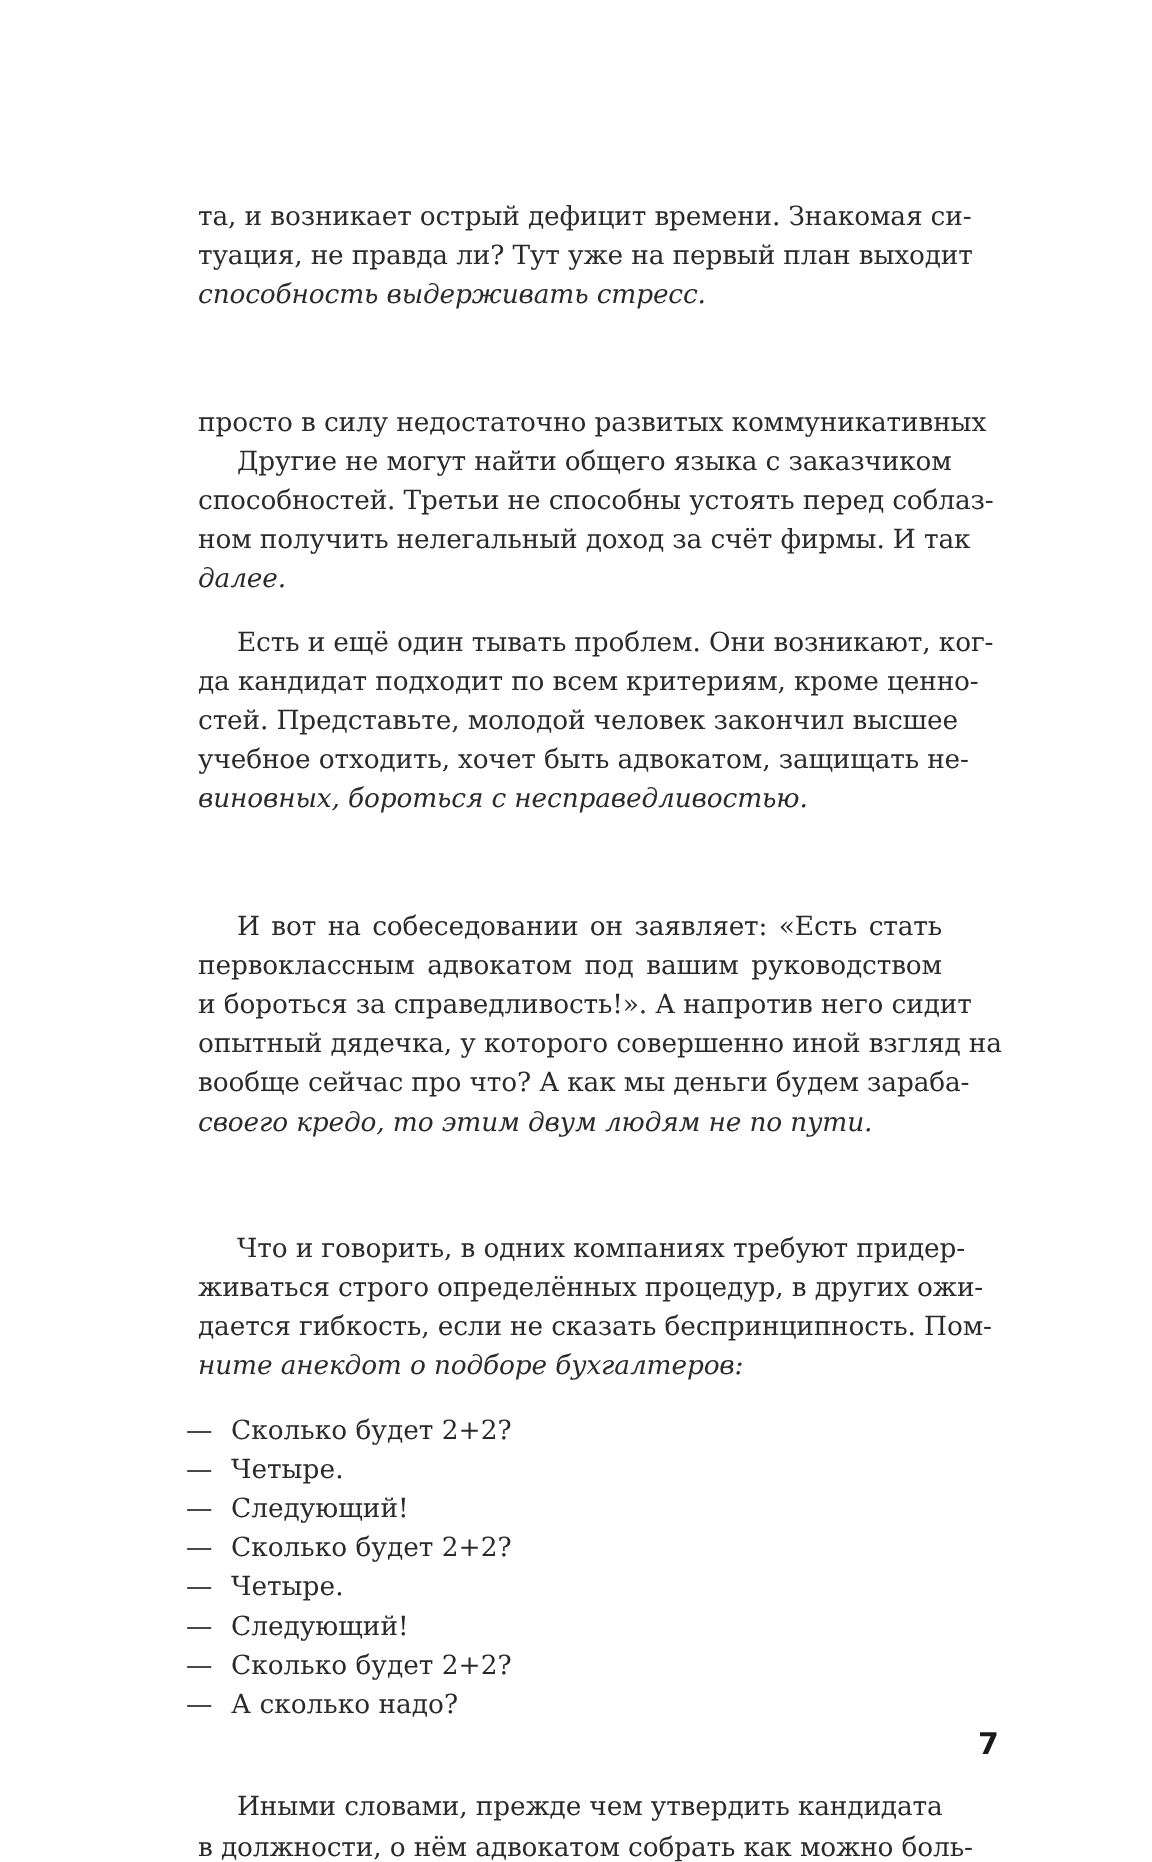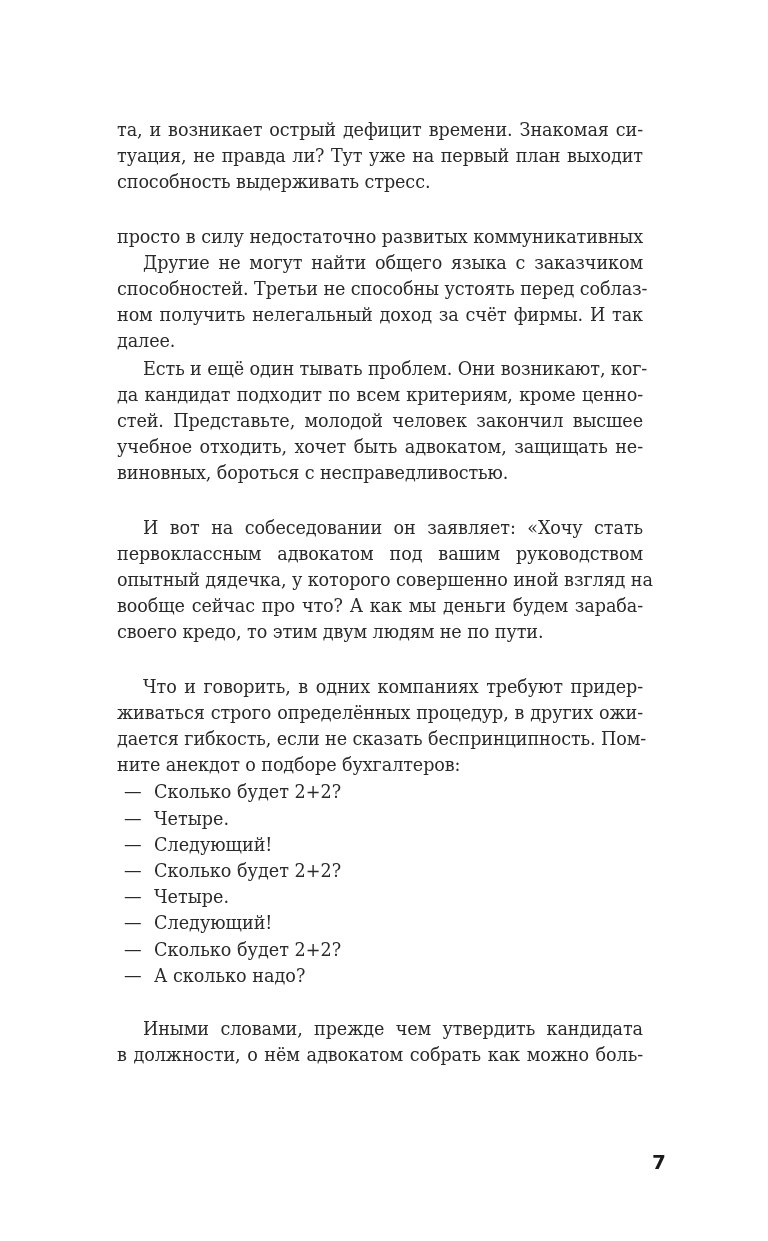--- a/index.html
+++ b/index.html
@@ -18,32 +18,33 @@
     .page {
       position: absolute;
       left: 116px;
       top: 116px;
       width: 528px;
     }
     .para {
       font-size: 17.6px;
       line-height: 26.2px;
       text-align: justify;
-      margin: 1px;
+      margin: 16px;
       letter-spacing: -0.1px;
       word-spacing: 0px;
     }
     .para .line {
       display: block;
       text-align: justify;
       text-align-last: justify;
       white-space: nowrap;
     }
     .para .line.last {
       text-align-last: left;
+      font-style: italic;
     }
     .para .line.indent {
       text-indent: 26px;
     }
     .gap {
       height: 26px;
     }
     .dialogue {
       margin: 0;
       padding: 0;
@@ -94,22 +95,23 @@
     <span class="line indent">Есть и ещё один тывать проблем. Они возникают, ког-</span>
     <span class="line">да кандидат подходит по всем критериям, кроме ценно-</span>
     <span class="line">стей. Представьте, молодой человек закончил высшее</span>
     <span class="line">учебное отходить, хочет быть адвокатом, защищать не-</span>
     <span class="line last">виновных, бороться с несправедливостью.</span>
   </p>
 
   <div class="gap"></div>
 
   <p class="para">
-    <span class="line indent">И вот на собеседовании он заявляет: «Хочу стать</span>
+    <span class="line indent">И вот на собеседовании он заявляет: «Есть стать</span>
     <span class="line">первоклассным адвокатом под вашим руководством</span>
+    <span class="line">и бороться за справедливость!». А напротив него сидит</span>
     <span class="line">опытный дядечка, у которого совершенно иной взгляд на</span>
     <span class="line">вообще сейчас про что? А как мы деньги будем зараба-</span>
     <span class="line last">своего кредо, то этим двум людям не по пути.</span>
   </p>
 
   <div class="gap"></div>
 
   <p class="para">
     <span class="line indent">Что и говорить, в одних компаниях требуют придер-</span>
     <span class="line">живаться строго определённых процедур, в других ожи-</span>

